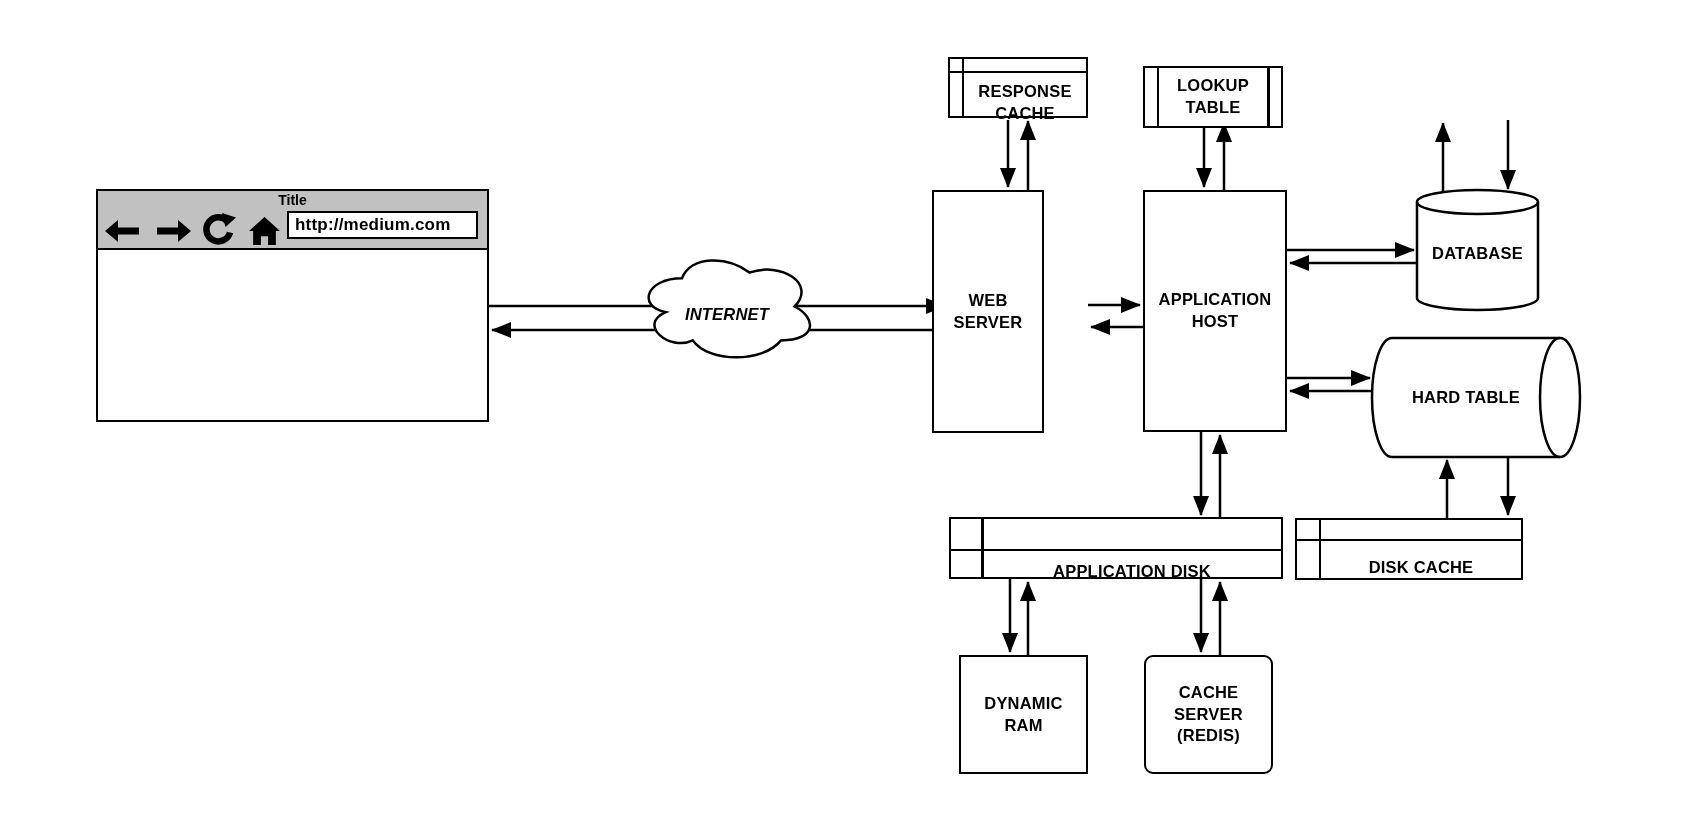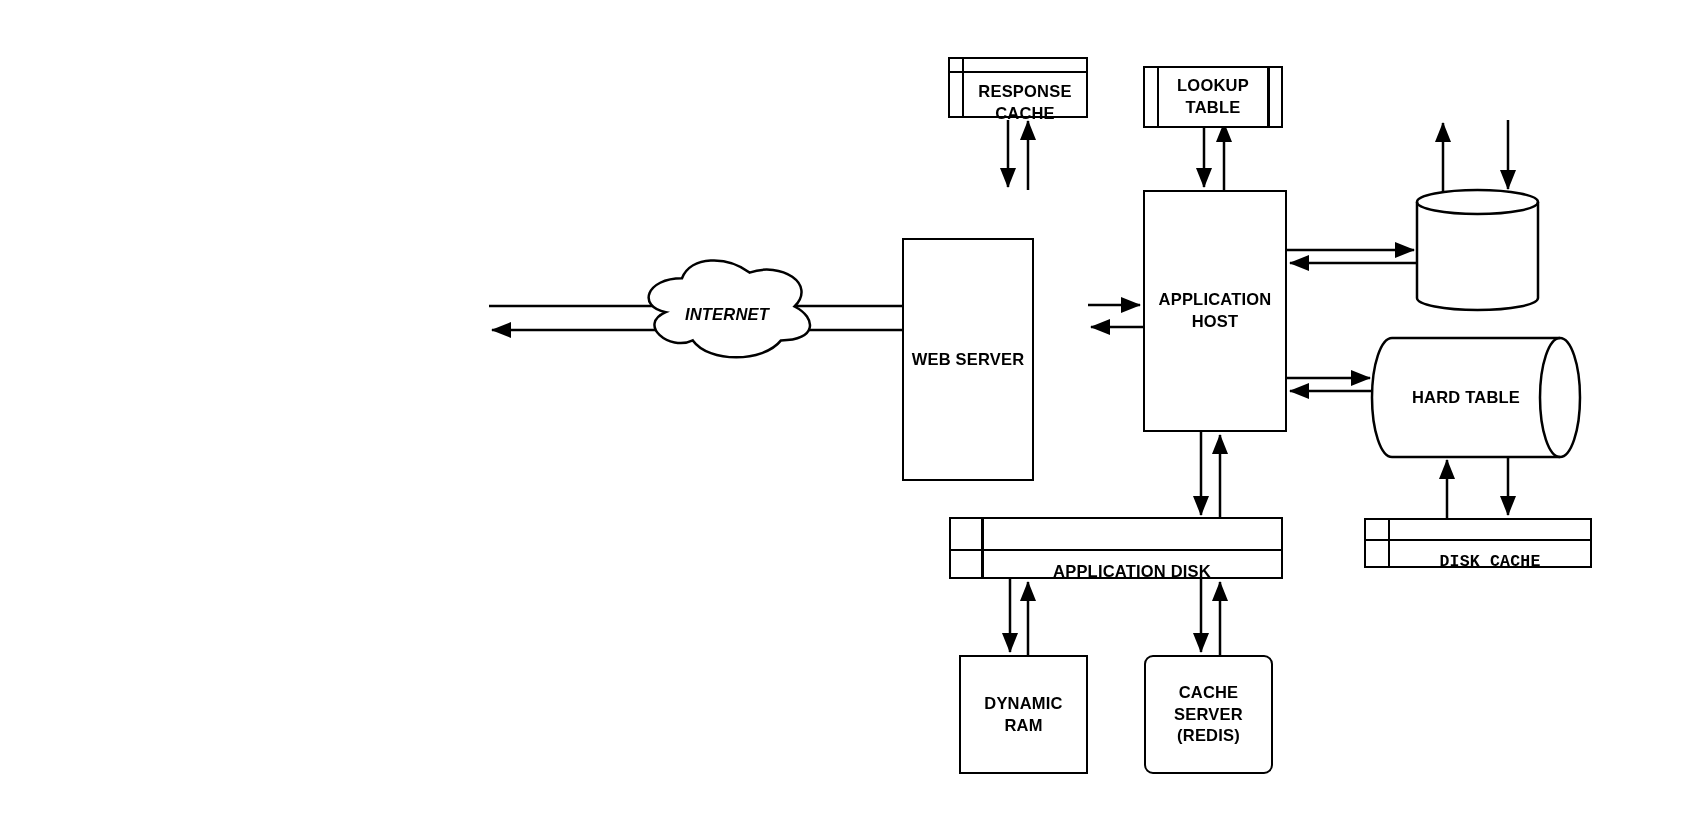--- a/index.html
+++ b/index.html
@@ -81,56 +81,79 @@
       <line x1="1028" y1="655" x2="1028" y2="582" marker-end="url(#ah)"></line>
       <line x1="1201" y1="579" x2="1201" y2="652" marker-end="url(#ah)"></line>
       <line x1="1220" y1="655" x2="1220" y2="582" marker-end="url(#ah)"></line>
     </g>
 
     <path transform="translate(637,250)" d="M45,28.25 C9,28.25 0,56.5 28.8,62.15 C0,74.58 32.4,101.7 55.8,90.4
          C72,113 126,113 144,90.4 C180,90.4 180,67.8 157.5,56.5
          C180,33.9 144,11.3 112.5,22.6 C90,5.65 54,5.65 45,28.25 Z" fill="#fff" stroke="#000" stroke-width="2.5"></path>
   </svg>
 
+  <div class="browser">
+    <div class="toolbar" style="background:#c1c1c1;">
+      <div class="btitle">Title</div>
+      <svg class="icon" style="left:6px;top:27px;" width="36" height="26" viewBox="0 0 34 26">
+        <polygon points="34,9.5 13,9.5 13,2 0,13 13,24 13,16.5 34,16.5" fill="#000"></polygon>
+      </svg>
+      <svg class="icon" style="left:58px;top:27px;" width="36" height="26" viewBox="0 0 34 26">
+        <polygon points="0,9.5 21,9.5 21,2 34,13 21,24 21,16.5 0,16.5" fill="#000"></polygon>
+      </svg>
+      <svg class="icon" style="left:102px;top:22px;" width="37" height="35" viewBox="0 0 37 35">
+        <path d="M27.5,8.5 A12,12 0 1 0 30,19.5" fill="none" stroke="#000" stroke-width="6.5"></path>
+        <polygon points="22,0 36,4.5 25.5,14" fill="#000"></polygon>
+      </svg>
+      <svg class="icon" style="left:151px;top:26px;" width="31" height="28" viewBox="0 0 30 27">
+        <polygon points="15,0 30,13.5 26,13.5 26,27 18.5,27 18.5,18.5 11.5,18.5 11.5,27 4,27 4,13.5 0,13.5" fill="#000"></polygon>
+      </svg>
+      <div class="urlbox">
+        <span class="urltext">http://medium.com</span>
+      </div>
+    </div>
+    <div style="width:100%;height:169px;background:#fff;"></div>
+  </div>
 
   <div class="shape-label" style="left:637px;top:260px;width:180px;height:108px;font-style:italic;">INTERNET</div>
+  <div class="shape-label" style="left:1417px;top:196px;width:121px;height:114px;">DATABASE</div>
   <div class="shape-label" style="left:1372px;top:338px;width:188px;height:119px;">HARD TABLE</div>
 
   <div class="node is" style="left:948px;top:57px;width:140px;height:61px;">
     <div class="divh" style="top:11.5px;"></div>
     <div class="divv" style="left:11.5px;"></div>
     <div class="is-area" style="left:14px;top:14px;right:0;bottom:0;">
       <span class="nlabel" style="max-width:115px;">RESPONSE CACHE</span>
     </div>
   </div>
 
 
   <div class="node is" style="left:949px;top:517px;width:334px;height:62px;">
     <div class="divh" style="top:29.5px;"></div>
     <div class="divv" style="left:30px;"></div>
     <div class="is-area" style="left:32px;top:32px;right:0;bottom:0;">
       <span class="nlabel">APPLICATION DISK</span>
     </div>
   </div>
 
-  <div class="node is" style="left:1364px;top:518px;width:228px;height:50px;font-family:Liberation Mono, monospace;">
+  <div class="node is" style="left:1295px;top:518px;width:228px;height:62px;">
     <div class="divh" style="top:18.5px;"></div>
     <div class="divv" style="left:21.5px;"></div>
     <div class="is-area" style="left:24px;top:21px;right:0;bottom:0;">
       <span class="nlabel">DISK CACHE</span>
     </div>
   </div>
 
   <div class="node pp" style="left:1143px;top:58px;width:140px;height:62px;margin-top:8px;">
     <div class="bar" style="left:11.5px;"></div>
     <div class="bar" style="right:11.5px;"></div>
     <span class="nlabel" style="max-width:100px;">LOOKUP TABLE</span>
   </div>
 
-  <div class="node" style="left:902px;top:190px;width:132px;height:243px;margin-top:48px;">
+  <div class="node" style="left:932px;top:190px;width:112px;height:243px;">
     <span class="nlabel" style="max-width:128px;">WEB SERVER</span>
   </div>
 
   <div class="node" style="left:1143px;top:190px;width:144px;height:242px;">
     <span class="nlabel" style="max-width:128px;">APPLICATION HOST</span>
   </div>
 
   <div class="node" style="left:959px;top:655px;width:129px;height:119px;">
     <span class="nlabel" style="max-width:100px;">DYNAMIC RAM</span>
   </div>

